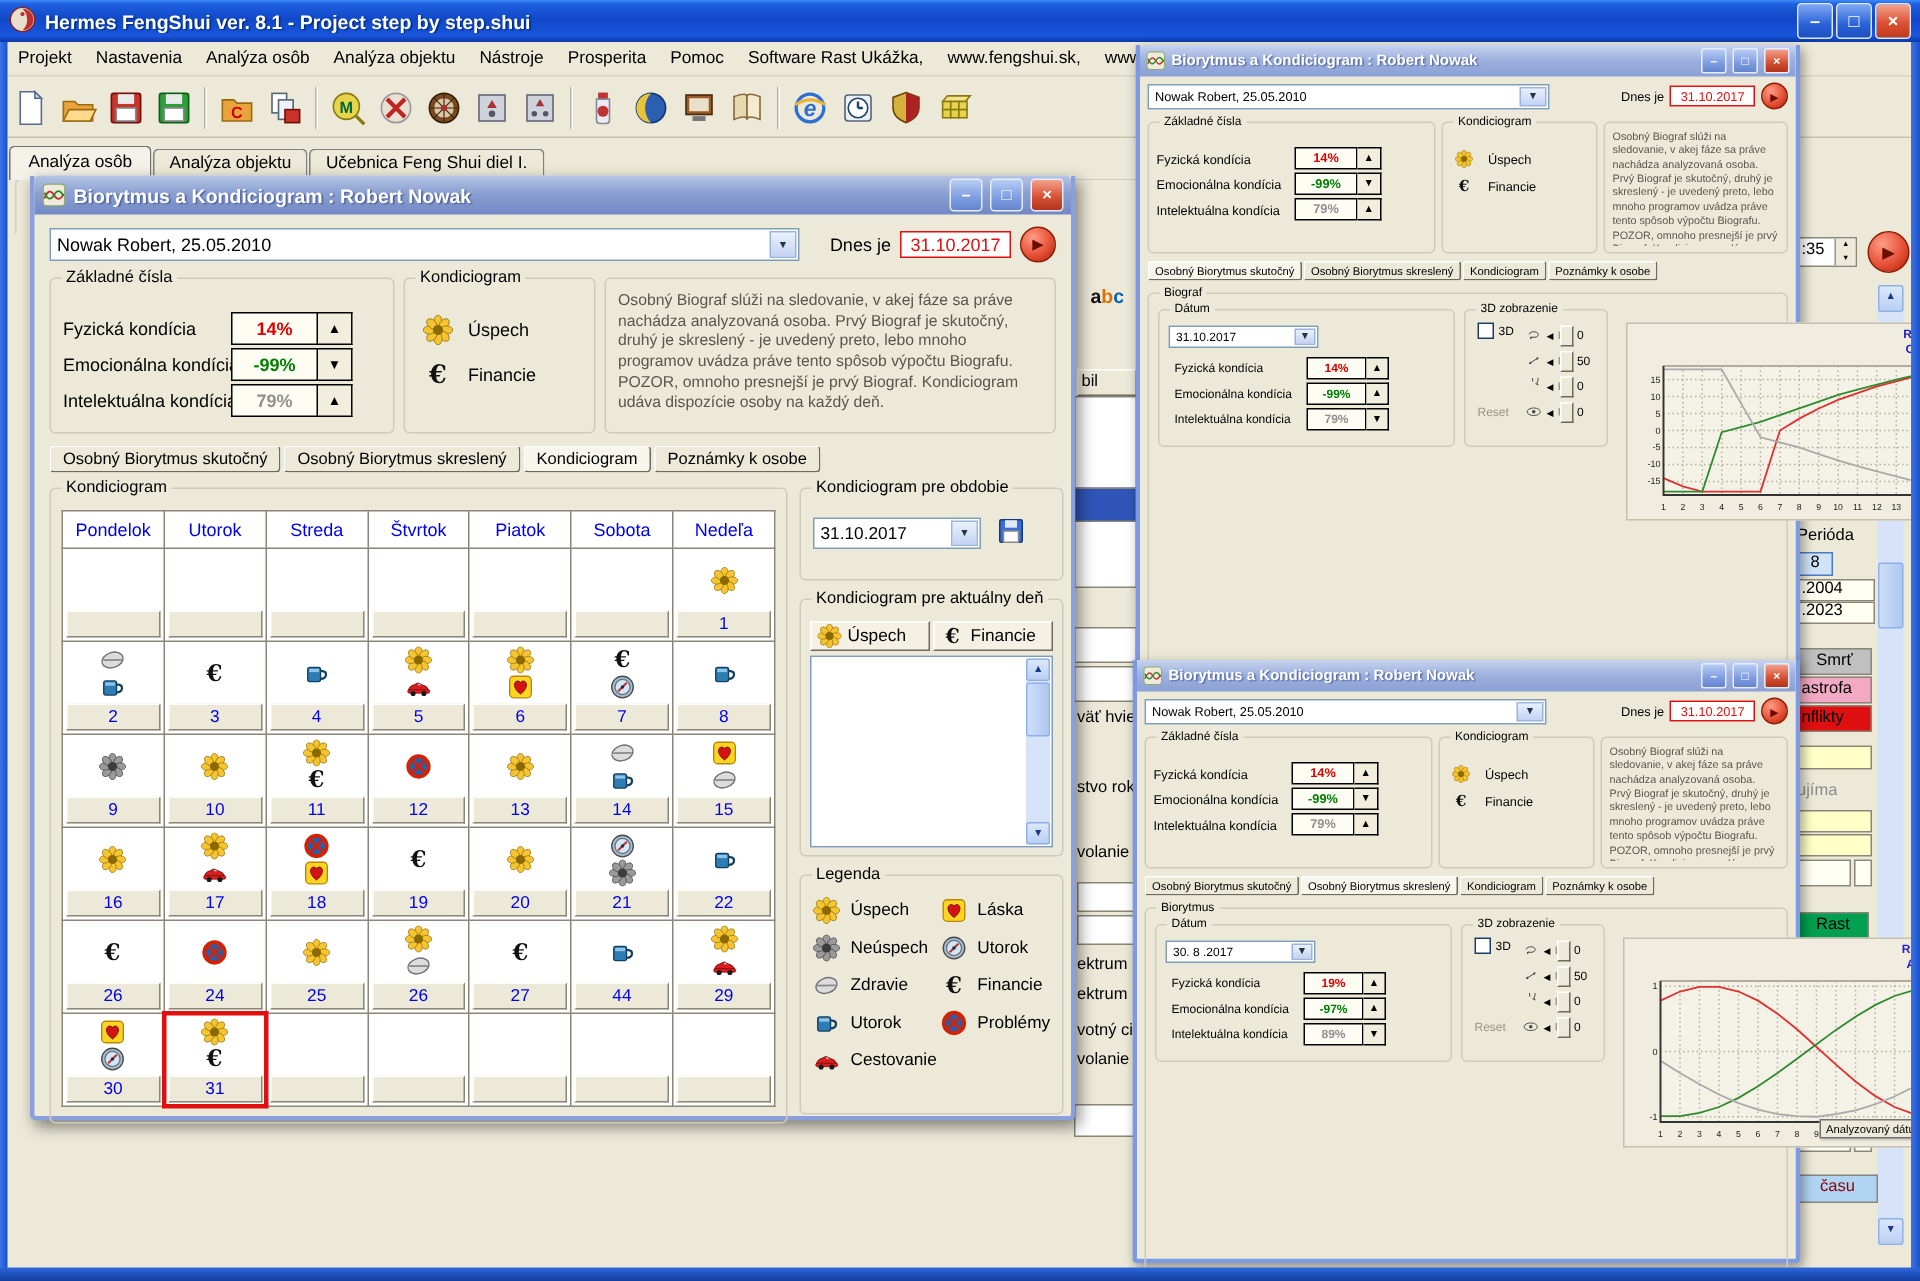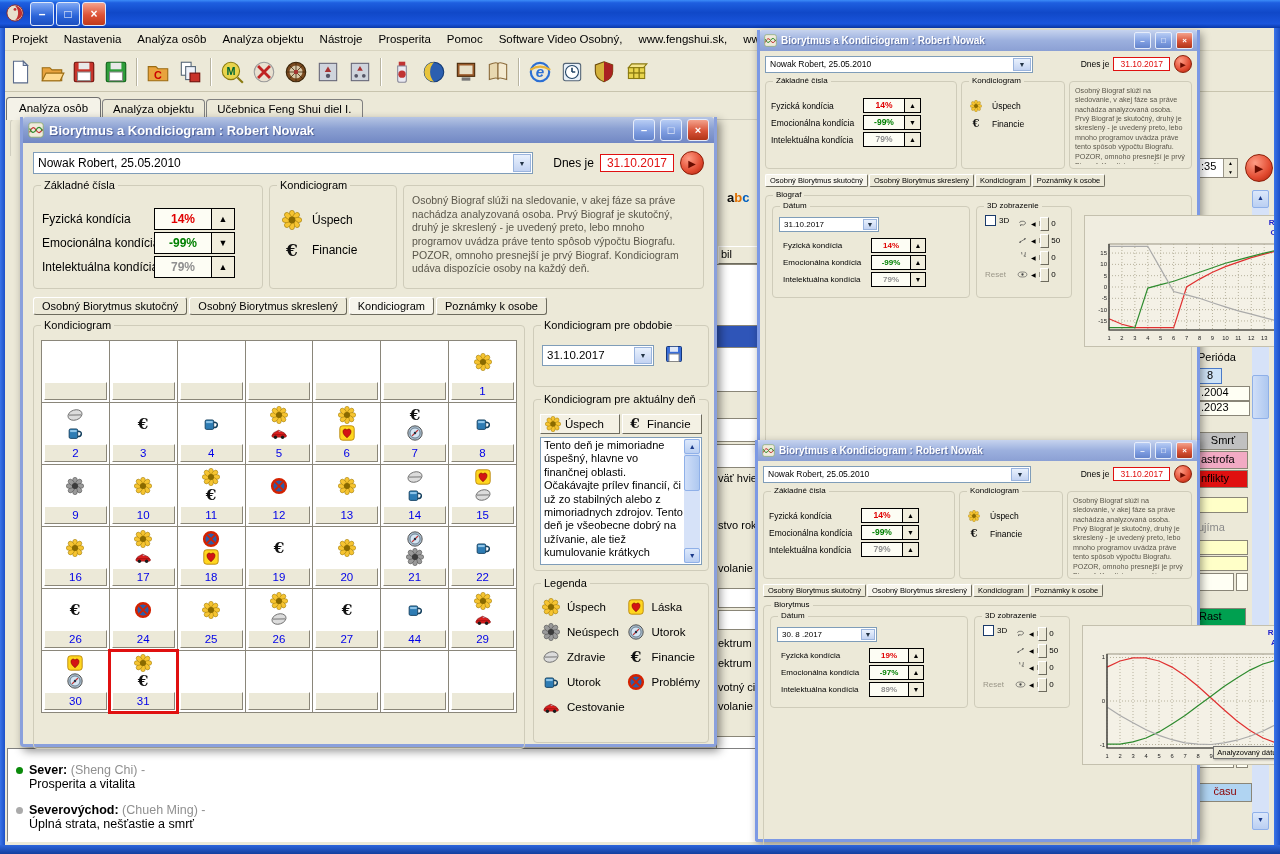--- a/index.html
+++ b/index.html
@@ -111,35 +111,36 @@
 </head>
 <body>
 
 <div class="titlebar">
   <span id="app-icon"><svg width="18" height="18" viewBox="0 0 20 20">
         <circle cx="10" cy="10" r="9" fill="#e8e0cc" stroke="#8a2020"></circle>
         <path d="M10 2 a8 8 0 0 1 0 16 a11 11 0 0 0 0-16" fill="#c03030"></path>
         <circle cx="10" cy="6" r="1.6" fill="#c03030"></circle>
         <circle cx="10" cy="14" r="1.6" fill="#e8e0cc"></circle>
       </svg></span>
+  <span class="ttl">Hermes FengShui ver. 8.1 - Project step by step.shui</span>
   <span class="wbtns">
     <span class="wbtn">–</span>
     <span class="wbtn">□</span>
     <span class="wbtn close">×</span>
   </span>
 </div>
 <div class="menubar" id="menubar">
     <span class="mitem">Projekt</span>
     <span class="mitem">Nastavenia</span>
     <span class="mitem">Analýza osôb</span>
     <span class="mitem">Analýza objektu</span>
     <span class="mitem">Nástroje</span>
     <span class="mitem">Prosperita</span>
     <span class="mitem">Pomoc</span>
-    <span class="mitem">Software Video Osobný,</span>
+    <span class="mitem">Software Rast Ukážka,</span>
     <span class="mitem">www.fengshui.sk,</span>
     <span class="mitem">www.fengshu</span>
   </div>
 <div class="toolbar" id="toolbar">
     <span class="tbtn">
       <svg width="26" height="26" viewBox="0 0 24 24">
         <path d="M6 2 h9 l4 4 v16 h-13 z" fill="#fff" stroke="#5a6b8c"></path>
         <path d="M15 2 l4 4 h-4 z" fill="#cdd8ea" stroke="#5a6b8c"></path>
       </svg>
     </span>
@@ -317,47 +318,35 @@
       <div class="fcell" style="left:1193px;top:283px;width:52px;height:15px;background:#fffff4;color:#000;border-color:#8a8678;line-height:11px">.2023</div>
       <div class="fcell" style="left:1193px;top:314px;width:50px;height:18px;background:#c0c0c0;color:#000;border-color:#8a8678;text-align:center;padding-left:0;line-height:14px">Smrť</div>
       <div class="fcell" style="left:1193px;top:333px;width:50px;height:18px;background:#f2aac4;color:#000;border-color:#8a8678;line-height:14px">astrofa</div>
       <div class="fcell" style="left:1193px;top:352px;width:50px;height:18px;background:#e01010;color:#000;border-color:#8a8678;line-height:14px">nflikty</div>
       <div class="fcell" style="left:1193px;top:379px;width:50px;height:16px;background:#ffffc8;color:#000;border-color:#8a8678;line-height:12px"></div>
       <div class="fplain" style="left:1193px;top:403px;color:#8a8a8a">ujíma</div>
       <div class="fcell" style="left:1193px;top:422px;width:50px;height:15px;background:#ffffc8;color:#000;border-color:#8a8678;line-height:11px"></div>
       <div class="fcell" style="left:1193px;top:438px;width:50px;height:15px;background:#ffffc8;color:#000;border-color:#8a8678;line-height:11px"></div>
       <div class="fcell" style="left:1193px;top:455px;width:36px;height:18px;background:#fffff4;color:#000;border-color:#8a8678;line-height:14px"></div>
       <div class="fcell" style="left:1231px;top:455px;width:12px;height:18px;background:#fffff4;color:#000;border-color:#8a8678;line-height:14px"></div>
-      <div class="fcell" style="left:1193px;top:490px;width:48px;height:18px;background:#00a050;color:#000;border-color:#8a8678;padding-left:0;line-height:14px">Rast</div>
+      <div class="fcell" style="left:1193px;top:490px;width:48px;height:18px;background:#00a050;color:#000;border-color:#8a8678;text-align:center;padding-left:0;line-height:14px">Rast</div>
       <div class="fcell" style="left:1193px;top:509px;width:48px;height:18px;background:#aadec8;color:#000;border-color:#8a8678;line-height:14px">ntinuita</div>
       <div class="fcell" style="left:1193px;top:528px;width:48px;height:18px;background:#6ec6f0;color:#000;border-color:#8a8678;line-height:14px">dravie</div>
       <div class="fcell" style="left:1193px;top:547px;width:50px;height:16px;background:#d4d0c8;color:#000;border-color:#8a8678;line-height:12px"></div>
       <div class="fcell" style="left:1193px;top:565px;width:50px;height:15px;background:#ffffc8;color:#000;border-color:#8a8678;line-height:11px"></div>
       <div class="fplain" style="left:1193px;top:582px;color:#8a8a8a">ujíma</div>
       <div class="fcell" style="left:1193px;top:599px;width:50px;height:15px;background:#ffffc8;color:#000;border-color:#8a8678;line-height:11px"></div>
       <div class="fcell" style="left:1193px;top:615px;width:50px;height:15px;background:#ffffc8;color:#000;border-color:#8a8678;line-height:11px"></div>
       <div class="fcell" style="left:1193px;top:632px;width:36px;height:18px;background:#fffff4;color:#000;border-color:#8a8678;line-height:14px"></div>
       <div class="fcell" style="left:1231px;top:632px;width:12px;height:18px;background:#fffff4;color:#000;border-color:#8a8678;line-height:14px"></div>
       <div class="fcell" style="left:1193px;top:665px;width:54px;height:19px;background:#b0d4f2;color:#8b0000;border-color:#8a8678;text-align:center;padding-left:0;line-height:15px">času</div>
       <div class="xpsb" style="left:1247px;top:72px;width:17px;height:640px">
         <div class="sb-b" style="position:absolute;top:0;left:0;right:0;height:16px;background:linear-gradient(180deg,#dce8fb,#bacff2);border:1px solid #8fb0e8;border-radius:2px;color:#1a3a8a;font-size:7px;text-align:center;line-height:14px">▲</div>
         <div style="position:absolute;left:0;right:0;top:185px;height:42px;background:linear-gradient(90deg,#cfdef8,#aec8f0);border:1px solid #8fb0e8;border-radius:2px"></div>
         <div class="sb-b" style="position:absolute;bottom:0;left:0;right:0;height:16px;background:linear-gradient(180deg,#dce8fb,#bacff2);border:1px solid #8fb0e8;border-radius:2px;color:#1a3a8a;font-size:7px;text-align:center;line-height:14px">▼</div>
-      </div>
-    </div>
-  <div class="infopanel">
-      <div id="compassinfo">
-        <div class="ci-item" style="top:14px">
-          <span class="ci-bullet" style="background:#0a8a0a"></span>
-          <span><b>Sever:</b> <span style="color:#909090">(Sheng Chi) -</span><br>Prosperita a vitalita</span>
-        </div>
-        <div class="ci-item" style="top:54px">
-          <span class="ci-bullet" style="background:#aaaaaa"></span>
-          <span><b>Severovýchod:</b> <span style="color:#909090">(Chueh Ming) -</span><br>Úplná strata, nešťastie a smrť</span>
-        </div>
       </div>
     </div>
 </div>
 <div class="dlg" id="dlg">
     <div class="dtb">
       <svg width="16" height="16" viewBox="0 0 20 20">
         <rect x="1" y="1" width="18" height="18" rx="3" fill="#efeadb" stroke="#8a6"></rect>
         <path d="M2 13 Q6 3 10 10 T18 9" stroke="#c03030" fill="none" stroke-width="1.5"></path>
         <path d="M2 8 Q6 17 10 10 T18 11" stroke="#2a8a2a" fill="none" stroke-width="1.5"></path>
       </svg>
@@ -426,20 +415,29 @@
       <span class="dtab">Osobný Biorytmus skutočný</span>
       <span class="dtab">Osobný Biorytmus skreslený</span>
       <span class="dtab act">Kondiciogram</span>
       <span class="dtab">Poznámky k osobe</span>
     </div>
     <div style="display:flex;gap:8px;margin:10px 10px 0">
       <div class="gb" style="flex:0 0 492px;height:424px;padding:14px 7px 0">
         <span class="gl">Kondiciogram</span>
         <table class="cal" style="width:476px">
           <tbody>
+            <tr>
+              <th>Pondelok</th>
+              <th>Utorok</th>
+              <th>Streda</th>
+              <th>Štvrtok</th>
+              <th>Piatok</th>
+              <th>Sobota</th>
+              <th>Nedeľa</th>
+            </tr>
             <tr>
               <td>
                 <div class="ic-area"></div>
                 <div class="band"></div>
               </td>
               <td>
                 <div class="ic-area"></div>
                 <div class="band"></div>
               </td>
               <td>
@@ -988,22 +986,20 @@
               <span>Úspech</span>
             </div>
             <div class="badge" style="flex:1;font-size:11.5px">
               <svg width="16" height="16" viewBox="0 0 20 20">
                 <text x="10" y="15.5" text-anchor="middle" font-size="17" font-weight="bold" fill="#111" font-family="DejaVu Serif, serif">€</text>
               </svg>
               <span>Financie</span>
             </div>
           </div>
           <div class="txtwrap" style="height:128px;margin-top:3px">
-            <div class="txt">Tento deň je mimoriadne úspešný, hlavne vo finančnej oblasti.
-Očakávajte prílev financií, či už zo stabilných alebo z mimoriadnych zdrojov. Tento deň je všeobecne dobrý na užívanie, ale tiež kumulovanie krátkych</div>
             <div class="vsb">
               <div class="sb-b" style="top:0">▲</div>
               <div class="thumb" style="top:16px;height:34px"></div>
               <div class="sb-b" style="bottom:0">▼</div>
             </div>
           </div>
         </div>
         <div class="gb" style="height:160px;margin-top:12px">
           <span class="gl">Legenda</span>
           <div class="leg-grid">

